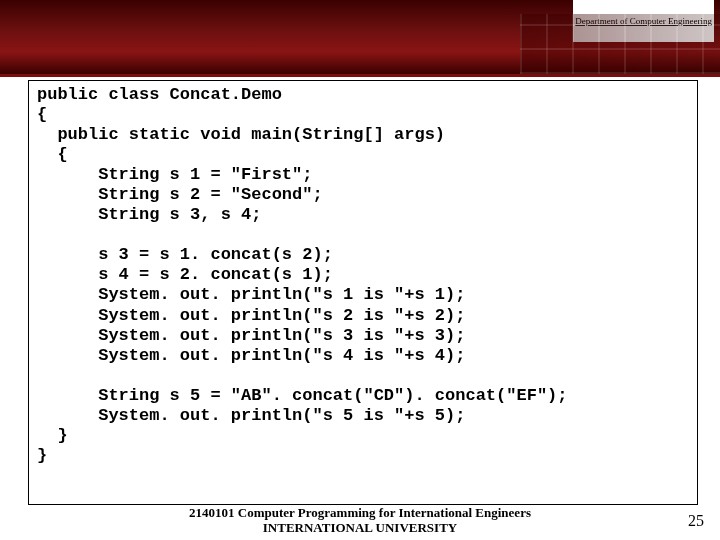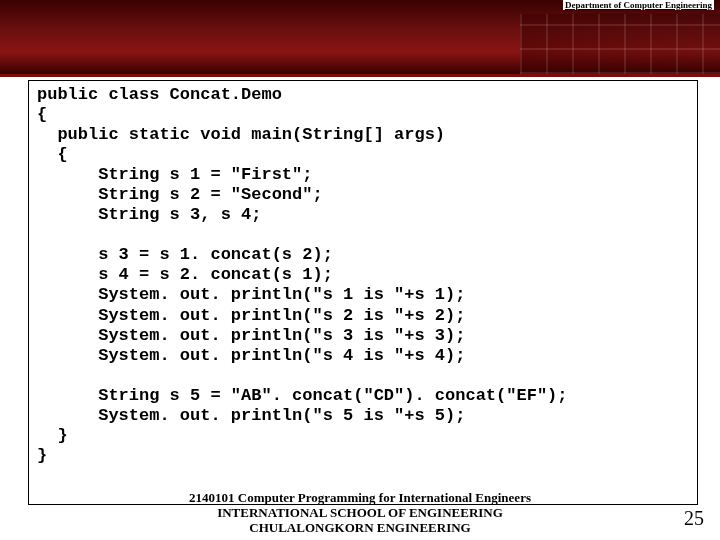--- a/index.html
+++ b/index.html
@@ -16,24 +16,24 @@
     width: 100%;
     height: 74px;
     position: relative;
     background: linear-gradient(to bottom, #3a0000 0%, #6b0f0f 40%, #8a1414 70%, #3a0000 100%);
   }
   .header-top-line {
     position: absolute;
     top: 0;
     right: 6px;
     font-size: 9px;
-    font-weight: bold;
+    font-weight: normal;
     color: #000;
     background: #fff;
-    padding: 0 2px;
+    padding: 16px 2px;
     text-decoration: underline;
     font-family: 'Times New Roman', serif;
   }
   .header-bar {
     position: absolute;
     top: 14px;
     left: 0;
     right: 0;
     height: 60px;
     display: flex;
@@ -116,21 +116,21 @@
     line-height: 1.15;
   }
   .footer .line2, .footer .line3 {
     font-variant: small-caps;
   }
   .pagenum {
     position: absolute;
     right: 16px;
     bottom: 10px;
     font-family: 'Times New Roman', serif;
-    font-size: 20px;
+    font-size: 16px;
   }
 </style>
 </head>
 <body>
 
 <div class="header">
   <div class="header-top-line">Department of Computer Engineering</div>
   <div class="kbd-bg"></div>
 </div>
 <div class="header-underline"></div>
@@ -152,17 +152,16 @@
       System. out. println("s 4 is "+s 4);
 
       String s 5 = "AB". concat("CD"). concat("EF");
       System. out. println("s 5 is "+s 5);
   }
 }</div>
 </div>
 
 <div class="footer">
   <div>2140101 Computer Programming for International Engineers</div>
-  <div class="line2">INTERNATIONAL SCHOOL OF ENGINEERING</div>
-  <div class="line3">CHULALONGKORN ENGINEERING</div>
+  <div class="line3">INTERNATIONAL UNIVERSITY</div>
 </div>
 
 <div class="pagenum">25</div>
 
 </body></html>

